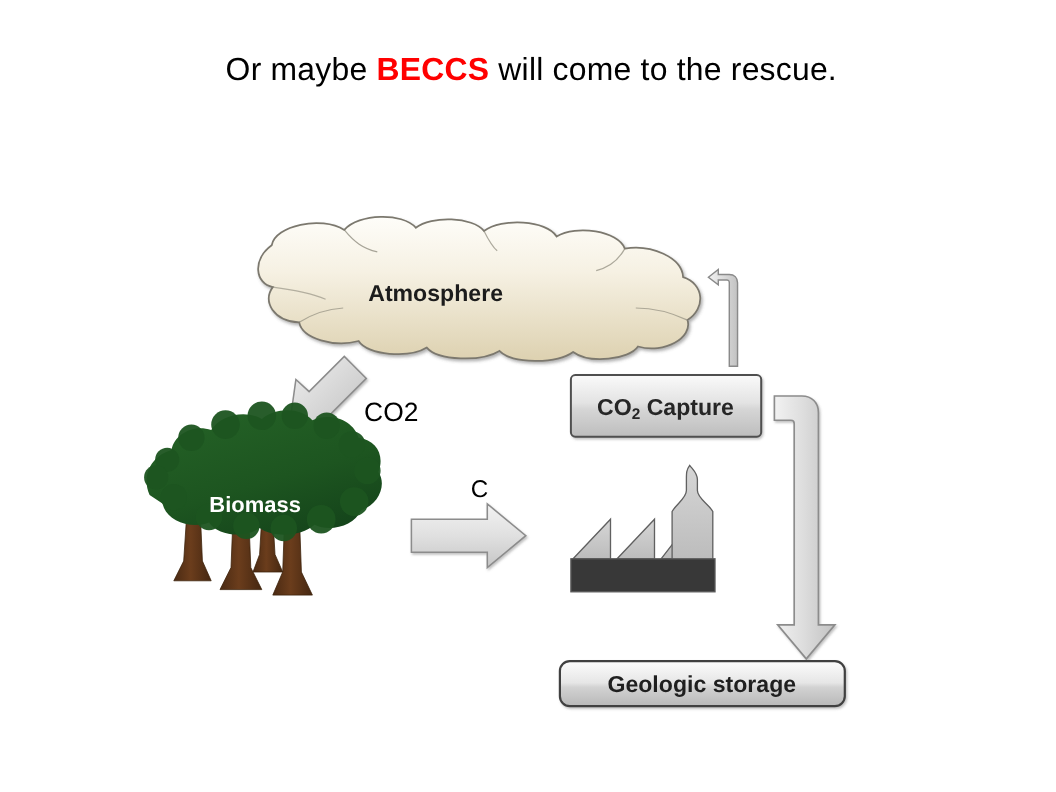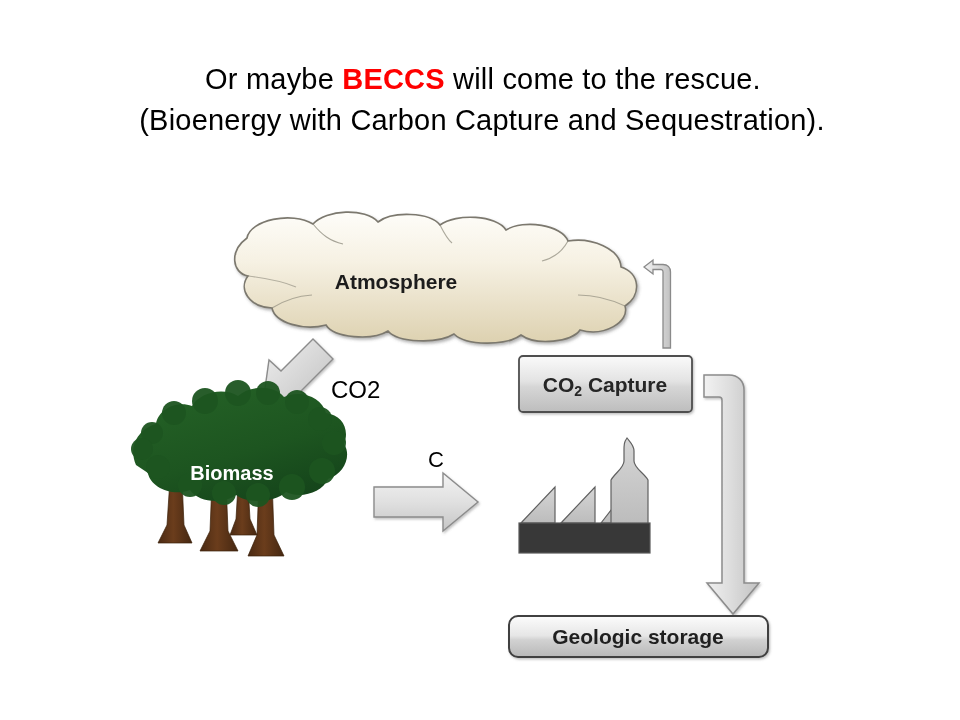--- a/index.html
+++ b/index.html
@@ -12,21 +12,20 @@
     height: 720px;
     overflow: hidden;
     font-family: "Liberation Sans", sans-serif;
     position: relative;
   }
   #slide {
     position: relative;
     width: 960px;
     height: 612px;
     background: #ffffff;
-    margin-top: 15px;
   }
 
   
   .title-block {
     position: absolute;
     left: 0px;
     top: 44px;
     width: 960px;
     text-align: center;
     line-height: 41px;
@@ -53,21 +52,20 @@
     height: 720px;
   }
 </style>
 </head>
 <body>
 
 <div id="slide">
 
   <div class="title-block">
     <div class="title-line l1"><span>Or maybe </span><span class="beccs-red">BECCS</span><span> will come to the rescue.</span></div>
-    <div class="title-line l2">(Bioenergy with Carbon Capture  and Sequestration).</div>
   </div>
 
   <svg id="diagram" viewBox="0 0 960 720">
     <defs>
       <linearGradient id="cloudGrad" x1="0" y1="0" x2="0" y2="1">
         <stop offset="0%" stop-color="#fefdf9"></stop>
         <stop offset="38%" stop-color="#f6f1e3"></stop>
         <stop offset="100%" stop-color="#ddd1b0"></stop>
       </linearGradient>
       <linearGradient id="boxGrad" x1="0" y1="0" x2="0" y2="1">

